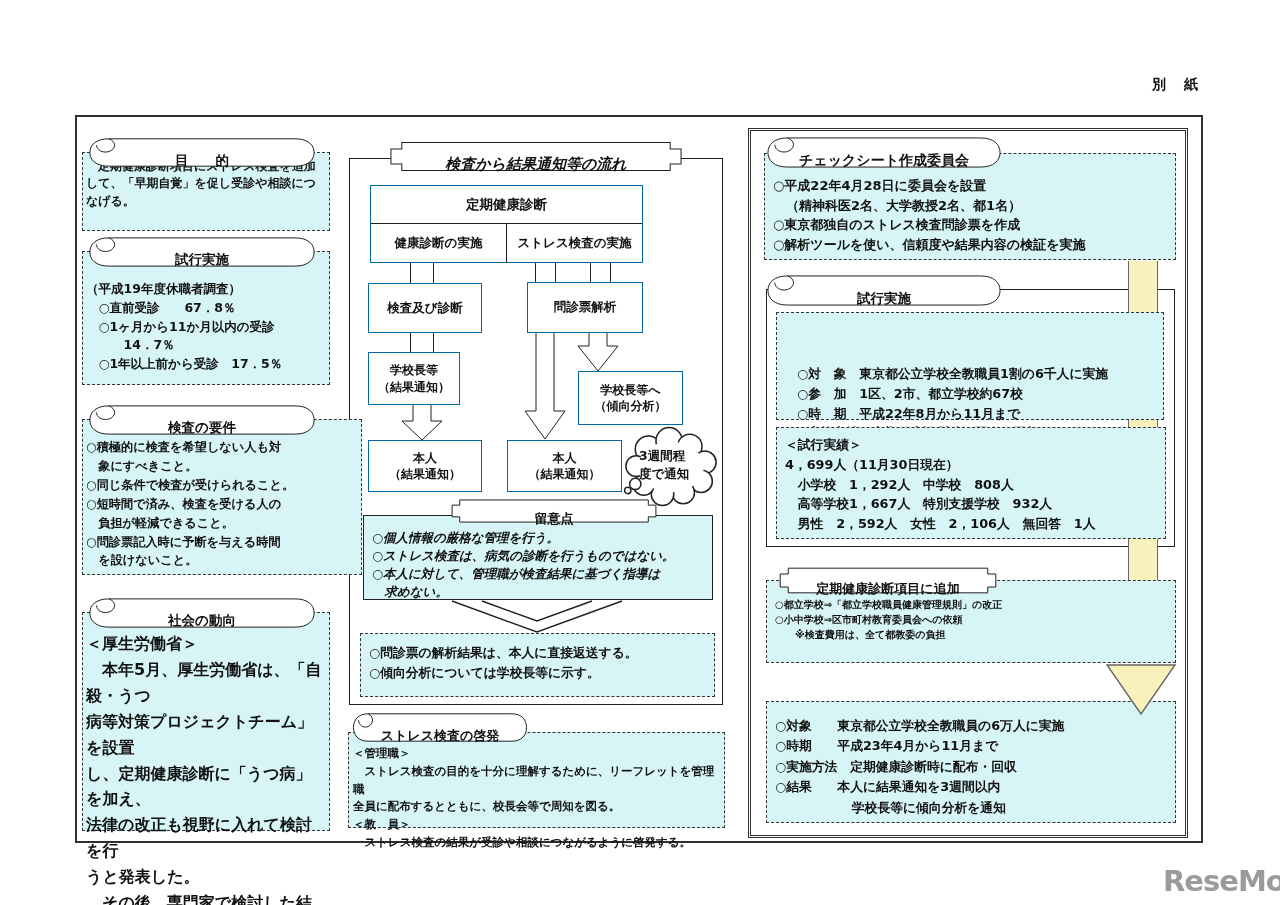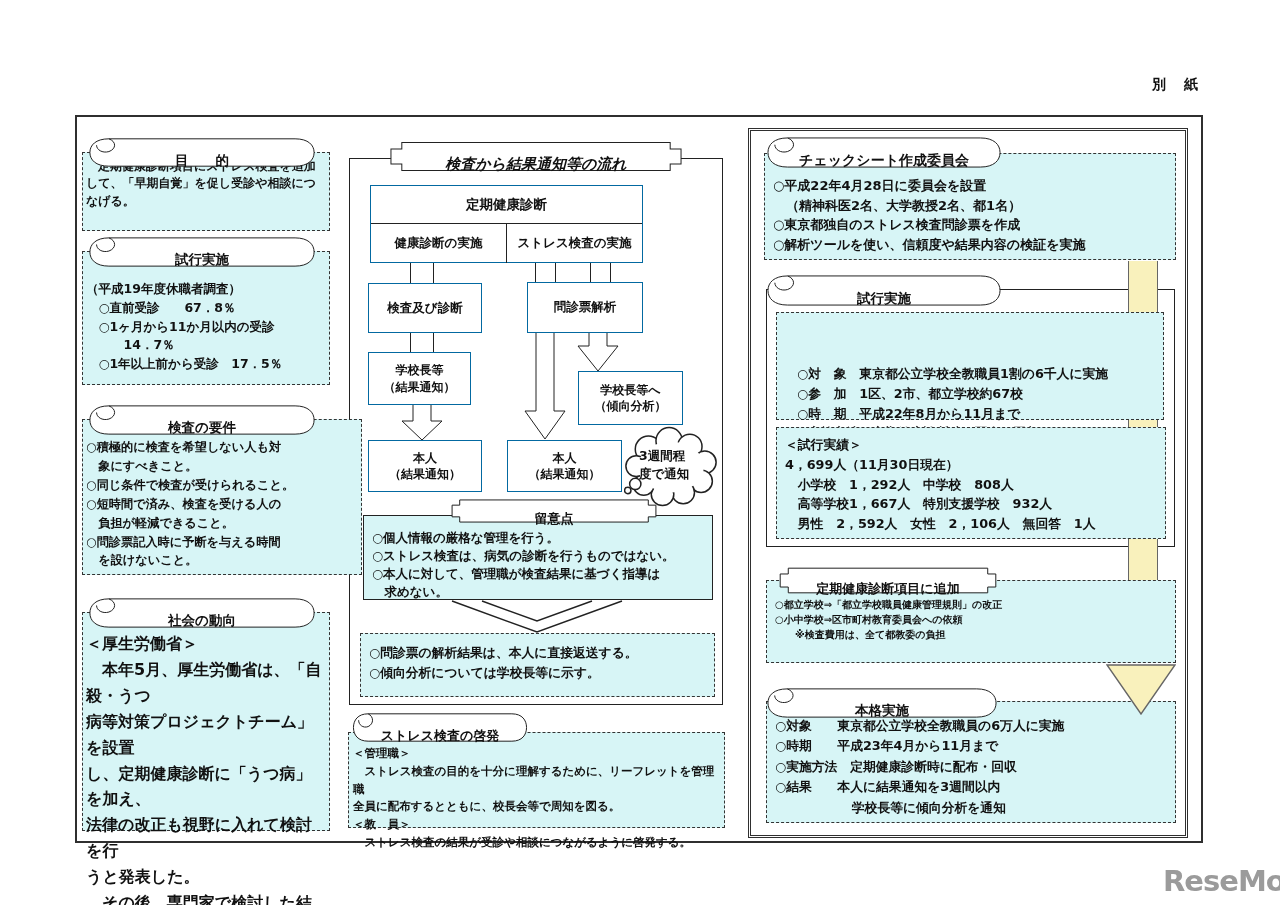--- a/index.html
+++ b/index.html
@@ -115,21 +115,21 @@
   </div>
 
   <div class="abs pair" style="left:410px;top:263px;width:24px;height:20px;"></div>
   <div class="abs pair" style="left:410px;top:333px;width:24px;height:19px;"></div>
   <div class="abs pair" style="left:535px;top:263px;width:21px;height:19px;"></div>
   <div class="abs pair" style="left:590px;top:263px;width:21px;height:19px;"></div>
 
   <div class="abs whitebox" style="left:368px;top:283px;width:114px;height:50px;font-weight:bold;font-size:12.5px;">検査及び診断</div>
   <div class="abs whitebox" style="left:527px;top:282px;width:116px;height:51px;font-weight:bold;font-size:12.5px;">問診票解析</div>
 
-  <div class="abs whitebox pre" style="left:368px;top:352px;width:103px;height:53px;font-weight:bold;font-size:12px;line-height:1.35;text-align:center;">学校長等
+  <div class="abs whitebox pre" style="left:368px;top:352px;width:92px;height:53px;font-weight:bold;font-size:12px;line-height:1.35;text-align:center;">学校長等
 （結果通知）</div>
 
   <svg class="abs arrow-svg" style="left:400px;top:405px;" width="44" height="36" viewBox="0 0 44 36">
       <path d="M13,0 V16 H2 L22,35 L42,16 H31 V0" fill="#fff" stroke="#222"></path>
     </svg>
   <svg class="abs arrow-svg" style="left:523px;top:333px;" width="44" height="107" viewBox="0 0 44 107">
       <path d="M13,0 V78 H2 L22,106 L42,78 H31 V0" fill="#fff" stroke="#222"></path>
     </svg>
   <svg class="abs arrow-svg" style="left:576px;top:333px;" width="44" height="39" viewBox="0 0 44 39">
       <path d="M13,0 V13 H2 L22,38 L42,13 H31 V0" fill="#fff" stroke="#222"></path>
@@ -157,21 +157,21 @@
           <circle cx="13" cy="42" r="11"></circle>
         <circle cx="12" cy="61" r="6"></circle>
           <circle cx="4" cy="68" r="3.4"></circle>
       </g>
       <ellipse cx="50" cy="43" rx="35" ry="27" fill="#fff"></ellipse>
     </svg>
     <div class="pre" style="position:absolute;left:15px;top:21px;font-weight:bold;font-size:12.5px;line-height:1.4;">3週間程
 度で通知</div>
   </div>
 
-  <div class="abs cyan-solid" style="left:363px;top:515px;width:350px;height:85px;">
+  <div class="abs cyan-solid" style="left:363px;top:515px;width:350px;height:85px;font-style:italic;">
     <div class="body-txt pre" style="padding:13px 8px 4px;font-size:12.5px;line-height:1.45;">○個人情報の厳格な管理を行う。
 ○ストレス検査は、病気の診断を行うものではない。
 ○本人に対して、管理職が検査結果に基づく指導は
 　求めない。</div>
   </div>
   <div class="abs plaque" style="left:450px;top:498px;width:208px;height:26px;">
     <svg viewBox="0 0 300 40" preserveAspectRatio="none">
         <path d="M14,3 H286 V11 H297 V29 H286 V37 H14 V29 H3 V11 H14 Z" fill="#fff" stroke="#222" vector-effect="non-scaling-stroke"></path>
       </svg>
     <span class="lbl" style="font-size:13px;">留意点</span>
@@ -258,26 +258,19 @@
     <span class="lbl" style="font-size:13px;">定期健康診断項目に追加</span>
   </div>
 
   <div class="abs cyan-dash" style="left:766px;top:701px;width:410px;height:122px;">
     <div class="body-txt pre" style="padding:14px 8px 2px;font-size:12.8px;line-height:1.6;">○対象　　東京都公立学校全教職員の6万人に実施
 ○時期　　平成23年4月から11月まで
 ○実施方法　定期健康診断時に配布・回収
 ○結果　　本人に結果通知を3週間以内
 　　　　　　学校長等に傾向分析を通知</div>
   </div>
-  <div class="abs ribbon" style="left:766px;top:687px;width:232px;height:32px;">
-    <svg viewBox="0 0 240 34" preserveAspectRatio="none">
-        <path d="M22,2 H218 C232,2 238,9 238,17 C238,25 232,32 218,32 H22 C8,32 2,25 2,17 C2,9 8,2 22,2 Z" fill="#fff" stroke="#222" vector-effect="non-scaling-stroke"></path>
-        <path d="M22,2 C30,5 30,13 22,16 C15,18 9,14 9,9" fill="none" stroke="#222" vector-effect="non-scaling-stroke"></path>
-      </svg>
-    <span class="lbl" style="font-size:13.5px;">本格実施</span>
-  </div>
 
   <div class="abs" style="left:1163px;top:864px;">
     
     <span class="logo">ReseMom.</span>
   </div>
 
 </div>
 
 </body></html>

